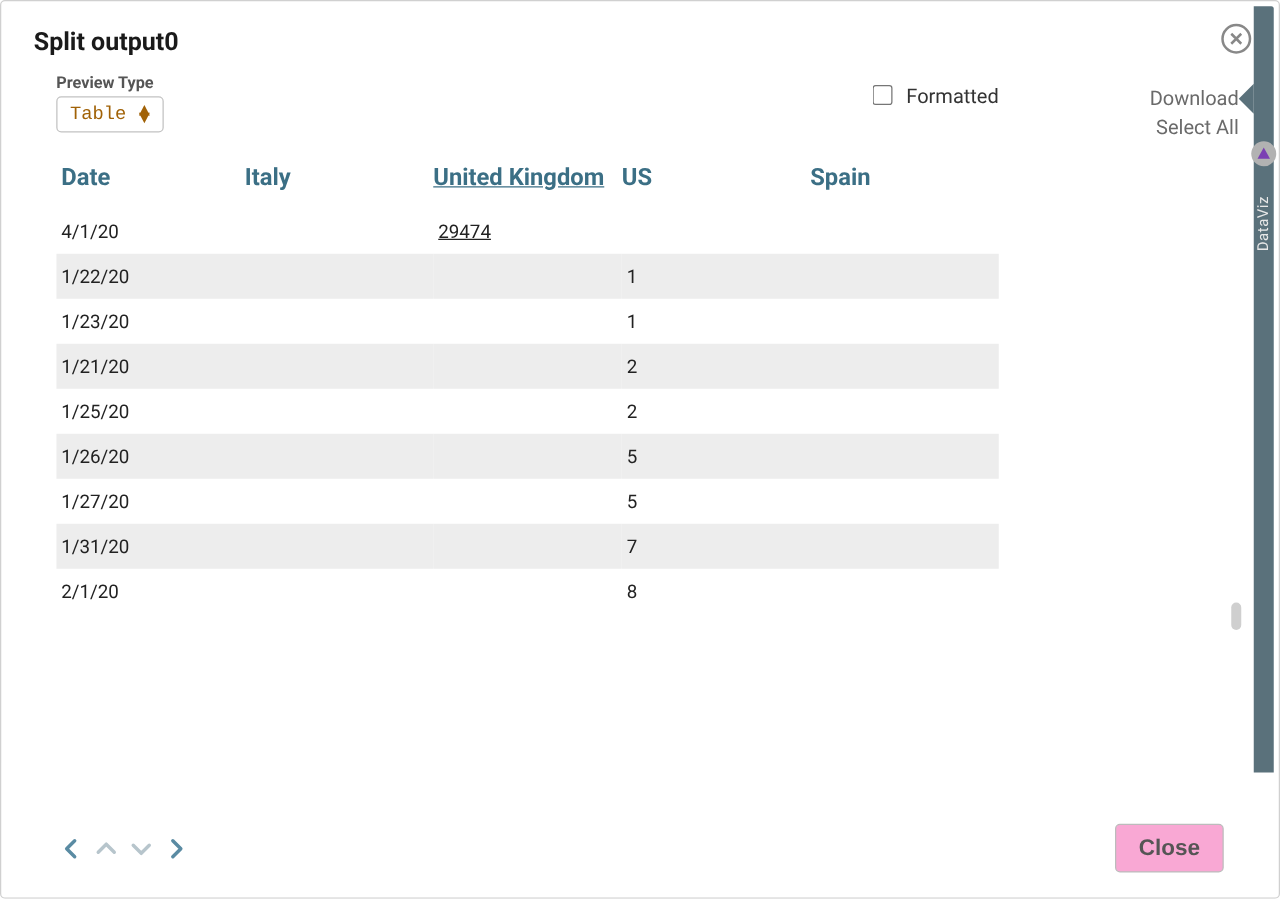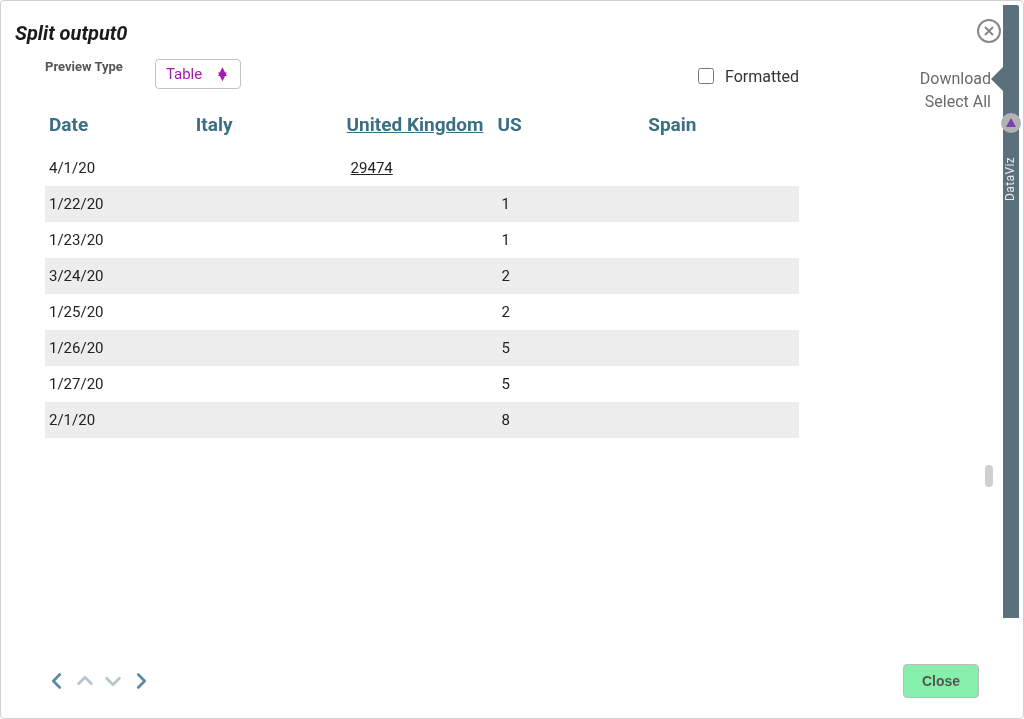--- a/index.html
+++ b/index.html
@@ -1,26 +1,26 @@
 <!DOCTYPE html>
 <html><head>
 <meta charset="utf-8">
 <style>
   * { box-sizing: border-box; }
   html, body { margin: 0; padding: 0; width: 1024px; height: 719px; font-family: -apple-system, BlinkMacSystemFont, "Segoe UI", Roboto, Helvetica, Arial, sans-serif; background: #fff; color: #222; }
   .modal { position: relative; width: 1024px; height: 719px; border: 1px solid #d0d0d0; border-radius: 4px; padding: 0; display: flex; flex-direction: column; }
-  .header { padding: 20px 26px 8px 14px; font-style: italic; }
+  .header { padding: 20px 26px 8px 26px; }
   .title { font-size: 20px; font-weight: 700; color: #1a1a1a; }
   .close-btn { position: absolute; top: 18px; right: 22px; width: 24px; height: 24px; border-radius: 50%; border: 2px solid #888; display: flex; align-items: center; justify-content: center; cursor: pointer; color: #888; font-size: 14px; font-weight: 700; background: #fff; }
 
   .controls-row { display: flex; align-items: flex-start; padding: 6px 44px 10px 44px; }
-  .preview-type { display: flex; flex-direction: row; gap: 32px; }
+  .preview-type { display: flex; flex-direction: column; }
   .preview-type label { font-size: 13px; font-weight: 700; color: #555; margin-bottom: 3px; }
   .select-wrap { border: 1px solid #c2c2c2; border-radius: 4px; padding: 5px 10px; display: flex; align-items: center; gap: 10px; cursor: pointer; width: 86px; justify-content: space-between; }
-  .select-wrap span { font-size: 15px; color: #a21caf; }
+  .select-wrap span { font-size: 15px; color: #a16207; font-family: Liberation Mono, monospace; }
   .select-arrows { display: flex; flex-direction: column; line-height: 5px; color: #9a9a9a; font-size: 8px; }
 
   .formatted { display: flex; align-items: center; gap: 8px; margin-left: auto; margin-right: 180px; margin-top: 6px; }
   .formatted input { width: 16px; height: 16px; }
   .formatted span { font-size: 16px; color: #333; }
 
   .right-links { position: absolute; top: 68px; right: 32px; display: flex; flex-direction: column; align-items: flex-end; gap: 4px; }
   .right-links a { color: #6a6a6a; text-decoration: none; font-size: 16px; cursor: pointer; }
 
   .table-wrap { flex: 1; overflow: hidden; margin: 6px 24px 0 44px; position: relative; display: flex; }
@@ -37,21 +37,21 @@
 
   .fake-scrollbar { position: absolute; right: 6px; top: 0; bottom: 0; width: 8px; }
   .fake-thumb { position: absolute; top: 360px; width: 8px; height: 22px; background: #cfcfcf; border-radius: 4px; }
 
   .footer { display: flex; align-items: center; justify-content: space-between; padding: 16px 44px 20px 44px; }
   .pager { display: flex; align-items: center; gap: 4px; }
   .pager .pg { width: 24px; height: 24px; display: flex; align-items: center; justify-content: center; color: #8fa7b3; cursor: pointer; }
   .pager .pg.active { color: #5a8ba3; }
   .pager .pg svg { width: 22px; height: 22px; }
 
-  .close-footer-btn { border: 1px solid #bcbcbc; background: #86efac; color: #555; font-size: 14px; font-weight: 600; padding: 8px 18px; border-radius: 4px; cursor: pointer; }
+  .close-footer-btn { border: 1px solid #bcbcbc; background: #f9a8d4; color: #555; font-size: 18px; font-weight: 600; padding: 8px 18px; border-radius: 4px; cursor: pointer; }
 
   .side-panel { position: absolute; top: 4px; right: 4px; bottom: 100px; width: 16px; background: #5a717b; border-top-right-radius: 2px; }
   .side-panel .notch { position: absolute; top: 62px; left: -12px; width: 0; height: 0; border-top: 12px solid transparent; border-bottom: 12px solid transparent; border-right: 12px solid #5a717b; }
   .side-panel .badge { position: absolute; top: 108px; left: -2px; width: 20px; height: 20px; border-radius: 50%; background: #b2b2b2; display: flex; align-items: center; justify-content: center; }
   .side-panel .badge::after { content: ""; width: 0; height: 0; border-left: 5px solid transparent; border-right: 5px solid transparent; border-bottom: 9px solid #7b3fb3; transform: translateY(-1px); }
   .side-panel .label { position: absolute; top: 196px; left: 0; transform: rotate(-90deg); transform-origin: left top; color: #e8e8e8; font-size: 12px; letter-spacing: 0.4px; white-space: nowrap; }
 </style>
 </head>
 <body>
 
@@ -118,21 +118,21 @@
               <td class="col-spain"></td>
             </tr>
             <tr>
               <td class="col-date">1/23/20</td>
               <td class="col-italy"></td>
               <td class="col-uk"></td>
               <td class="col-us">1</td>
               <td class="col-spain"></td>
             </tr>
             <tr>
-              <td class="col-date">3/24/20</td>
+              <td class="col-date">1/21/20</td>
               <td class="col-italy"></td>
               <td class="col-uk"></td>
               <td class="col-us">2</td>
               <td class="col-spain"></td>
             </tr>
             <tr>
               <td class="col-date">1/25/20</td>
               <td class="col-italy"></td>
               <td class="col-uk"></td>
               <td class="col-us">2</td>
@@ -143,20 +143,27 @@
               <td class="col-italy"></td>
               <td class="col-uk"></td>
               <td class="col-us">5</td>
               <td class="col-spain"></td>
             </tr>
             <tr>
               <td class="col-date">1/27/20</td>
               <td class="col-italy"></td>
               <td class="col-uk"></td>
               <td class="col-us">5</td>
+              <td class="col-spain"></td>
+            </tr>
+            <tr>
+              <td class="col-date">1/31/20</td>
+              <td class="col-italy"></td>
+              <td class="col-uk"></td>
+              <td class="col-us">7</td>
               <td class="col-spain"></td>
             </tr>
             <tr>
               <td class="col-date">2/1/20</td>
               <td class="col-italy"></td>
               <td class="col-uk"></td>
               <td class="col-us">8</td>
               <td class="col-spain"></td>
             </tr>
           </tbody>

